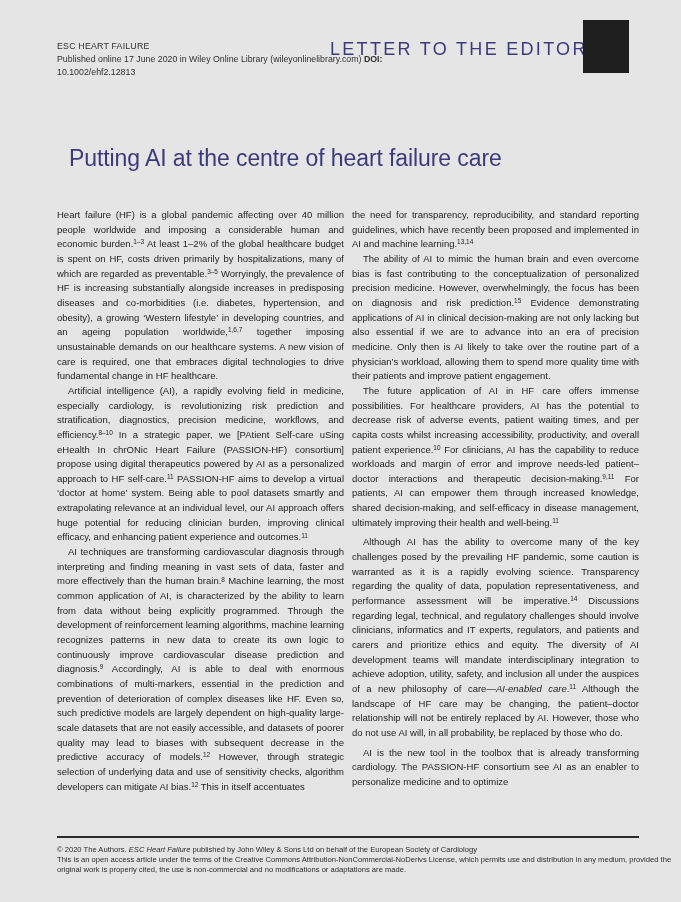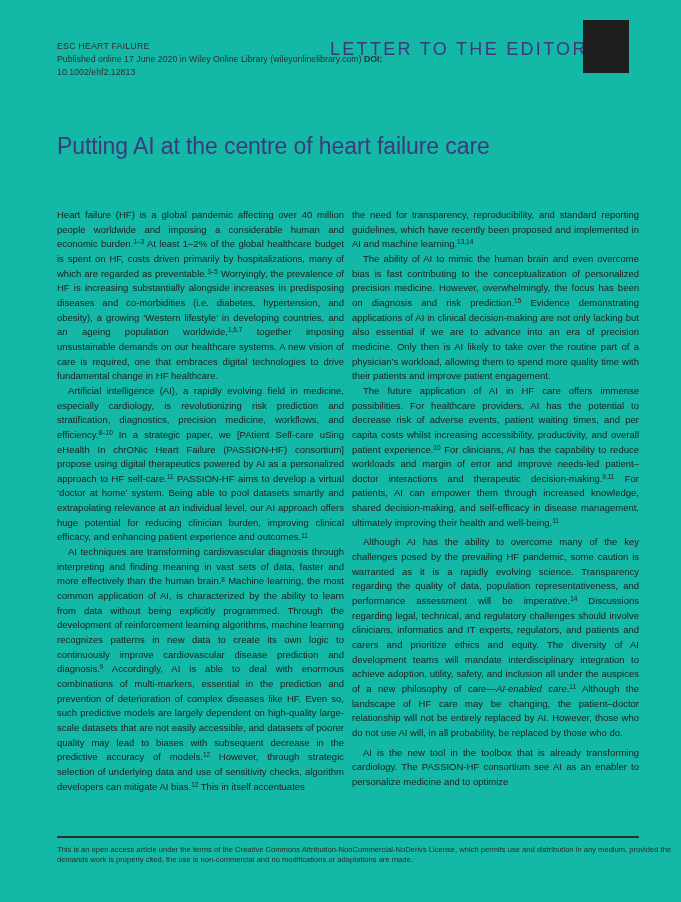--- a/index.html
+++ b/index.html
@@ -7,36 +7,36 @@
     --text:#1d1d1d;
     --box:#1f1e1e;
     --rule:#2d2d2d;
   }
   *{box-sizing:border-box;}
   html,body{margin:0;padding:0;}
   body{
     width:681px;height:902px;background:#ffffff;
     font-family:"Liberation Sans", sans-serif;color:var(--text);
   }
-  .page{position:relative;width:681px;height:902px;background:#14b8a6;overflow:hidden;}
+  .page{position:relative;width:681px;height:902px;background:#e5e5e5;overflow:hidden;}
 
   
   .masthead{position:absolute;left:57px;top:40px;width:330px;
     font-size:8.8px;line-height:13px;color:#2f2f2f;}
   .masthead .journal-name{letter-spacing:0.2px;}
   .masthead i{font-style:italic;}
   .masthead b{font-weight:bold;}
 
   .article-type{position:absolute;top:39px;left:330px;width:248px;text-align:right;
     font-size:18px;letter-spacing:2.3px;color:var(--accent);font-weight:400;white-space:nowrap;}
 
   .black-box{position:absolute;left:583px;top:20px;width:46px;height:53px;background:var(--box);}
 
   
-  .page-title{position:absolute;left:57px;top:133px;margin:0;
+  .page-title{position:absolute;left:57px;top:133px;margin:12px;
     font-size:23px;font-weight:400;color:var(--accent);letter-spacing:-0.1px;white-space:nowrap;}
 
   
   .columns{position:absolute;left:57px;top:208px;width:582px;height:627px;
     display:flex;gap:8px;overflow:hidden;}
   .col{flex:1 1 0;min-width:0;text-align:justify;
     font-size:9.5px;line-height:14.65px;color:var(--text);}
   .body-par{margin:0;}
   .body-par.indent{text-indent:11px;}
   .body-par.space-before{margin-top:5px;}
@@ -76,16 +76,17 @@
         <p class="body-par indent">The ability of AI to mimic the human brain and even overcome bias is fast contributing to the conceptualization of personalized precision medicine. However, overwhelmingly, the focus has been on diagnosis and risk prediction.<sup>15</sup> Evidence demonstrating applications of AI in clinical decision-making are not only lacking but also essential if we are to advance into an era of precision medicine. Only then is AI likely to take over the routine part of a physician’s workload, allowing them to spend more quality time with their patients and improve patient engagement.</p>
         <p class="body-par indent">The future application of AI in HF care offers immense possibilities. For healthcare providers, AI has the potential to decrease risk of adverse events, patient waiting times, and per capita costs whilst increasing accessibility, productivity, and overall patient experience.<sup>10</sup> For clinicians, AI has the capability to reduce workloads and margin of error and improve needs-led patient–doctor interactions and therapeutic decision-making.<sup>9,11</sup> For patients, AI can empower them through increased knowledge, shared decision-making, and self-efficacy in disease management, ultimately improving their health and well-being.<sup>11</sup></p>
         <p class="body-par indent space-before">Although AI has the ability to overcome many of the key challenges posed by the prevailing HF pandemic, some caution is warranted as it is a rapidly evolving science. Transparency regarding the quality of data, population representativeness, and performance assessment will be imperative.<sup>14</sup> Discussions regarding legal, technical, and regulatory challenges should involve clinicians, informatics and IT experts, regulators, and patients and carers and prioritize ethics and equity. The diversity of AI development teams will mandate interdisciplinary integration to achieve adoption, utility, safety, and inclusion all under the auspices of a new philosophy of care—<i>AI-enabled care</i>.<sup>11</sup> Although the landscape of HF care may be changing, the patient–doctor relationship will not be entirely replaced by AI. However, those who do not use AI will, in all probability, be replaced by those who do.</p>
         <p class="body-par indent space-before">AI is the new tool in the toolbox that is already transforming cardiology. The PASSION-HF consortium see AI as an enabler to personalize medicine and to optimize</p>
       </div>
     </div>
 
   <div class="footer-rule"></div>
 
   <div class="page-footer">
-    <div>This is an open access article under the terms of the Creative Commons Attribution-NonCommercial-NoDerivs License, which permits use and distribution in any medium, provided the demands work is properly cited, the use is non-commercial and no modifications or adaptations are made.</div>
+    <div>© 2020 The Authors. <i>ESC Heart Failure</i> published by John Wiley &amp; Sons Ltd on behalf of the European Society of Cardiology</div>
+    <div>This is an open access article under the terms of the Creative Commons Attribution-NonCommercial-NoDerivs License, which permits use and distribution in any medium, provided the original work is properly cited, the use is non-commercial and no modifications or adaptations are made.</div>
   </div>
 
 </div>
 
 </body></html>

